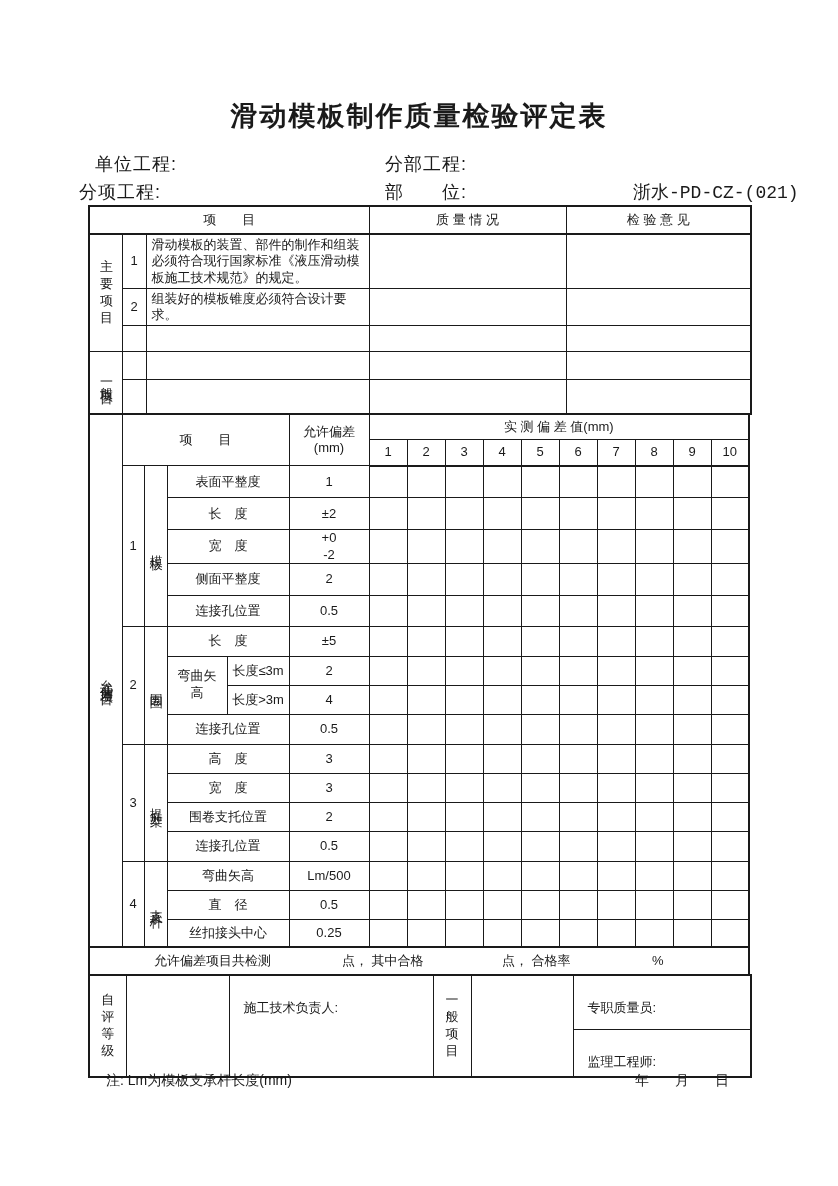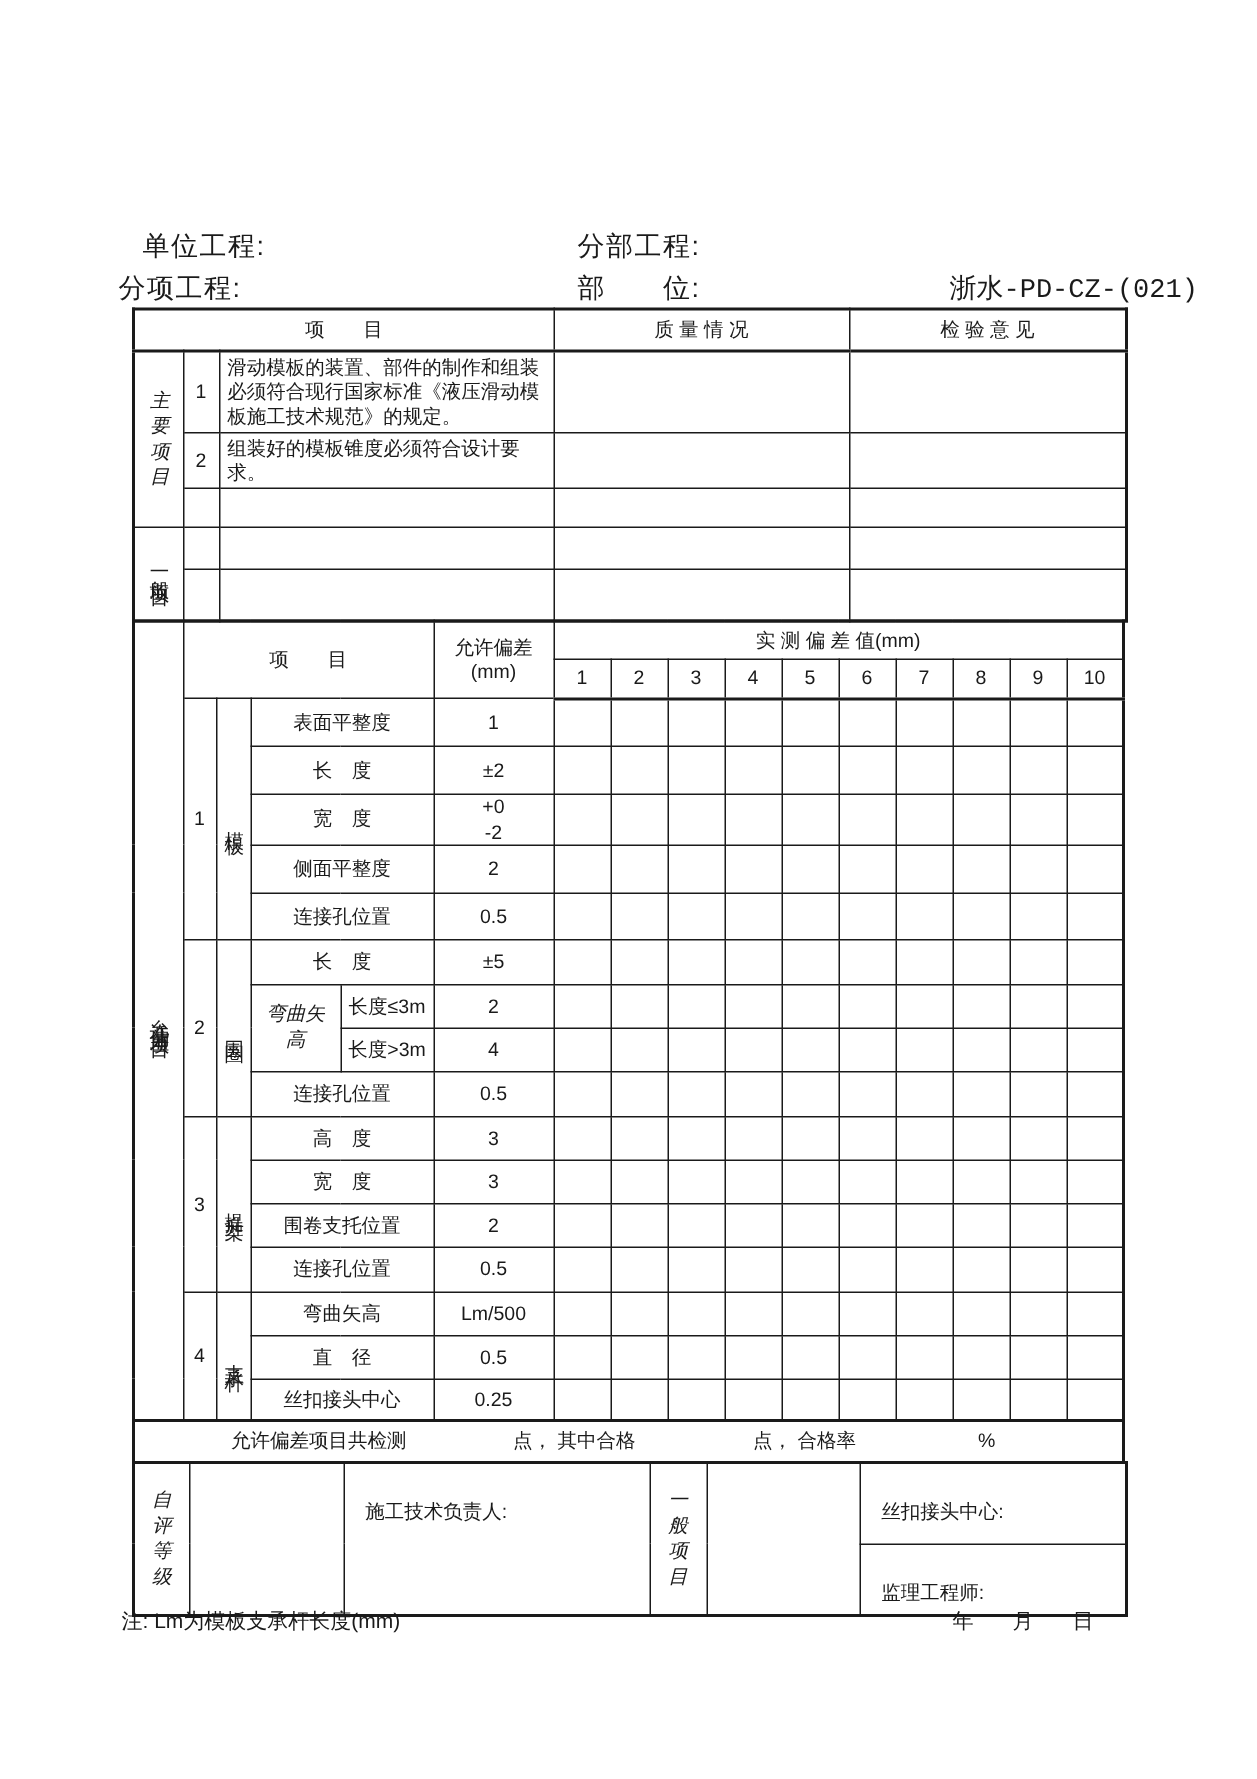--- a/index.html
+++ b/index.html
@@ -24,34 +24,35 @@
   table { border-collapse:collapse; table-layout:fixed; width:662px; }
   table + table { margin-top:-2px; }
   table { border:2px solid #1a1a1a; }
   td, th { border:1px solid #1a1a1a; font-size:13px; font-weight:normal;
            text-align:center; vertical-align:middle; padding:0; overflow:hidden;
            line-height:1.25; }
   tr.thick td, tr.thick th { border-bottom:2px solid #1a1a1a; }
   .txt { text-align:left; padding:2px 5px; }
   .pre { white-space:pre-line; }
   .vert span { writing-mode:vertical-lr; text-orientation:upright; letter-spacing:3px; display:inline-block; }
-  .wrap2 { padding:0 10px; line-height:1.3;font-style:italic; }
+  .wrap2 { padding:0 10px; line-height:1.3; }
   .tl { text-align:left; vertical-align:top; padding:24px 0 0 14px; }
   .sumcell { position:relative; text-align:left; }
   .sumcell span { position:absolute; top:50%; transform:translateY(-50%); white-space:nowrap; }
   .s1 { left:64px; } .s2 { left:252px; } .s3 { left:412px; } .s4 { left:562px; }
   .noterow { position:absolute; top:1072px; left:0; width:100%; font-size:14px; }
-  .note-text { position:absolute; left:81px; top:0; }
+  .note-text { position:absolute; left:106px; top:0; }
   .date-text { position:absolute; left:635px; top:0; letter-spacing:6px; }
 </style>
 </head>
 <body>
 
 <div class="page">
 
+  <div class="title">滑动模板制作质量检验评定表</div>
 
   <div class="field f-unit">单位工程:</div>
   <div class="field f-div">分部工程:</div>
   <div class="field f-sub">分项工程:</div>
   <div class="field f-loc">部　　位:</div>
   <div class="field f-code">浙水-PD-CZ-(021)</div>
 
   <div class="tables">
 
     <table>
@@ -407,21 +408,21 @@
           <col style="width:102px">
           <col style="width:178px">
         </colgroup>
       <tbody>
           <tr style="height:54px">
         <td rowspan="2" class="wrap2">自评等级</td>
         <td rowspan="2"></td>
         <td rowspan="2" class="tl">施工技术负责人:</td>
         <td rowspan="2" class="wrap2">一般项目</td>
         <td rowspan="2"></td>
-        <td class="tl">丝扣接头中心:</td>
+        <td class="tl">专职质量员:</td>
       </tr>
       <tr style="height:48px">
         <td class="tl">监理工程师:</td>
       </tr>
     </tbody>
       </table>
   </div>
 
   <div class="noterow">
     <span class="note-text">注: Lm为模板支承杆长度(mm)</span>

